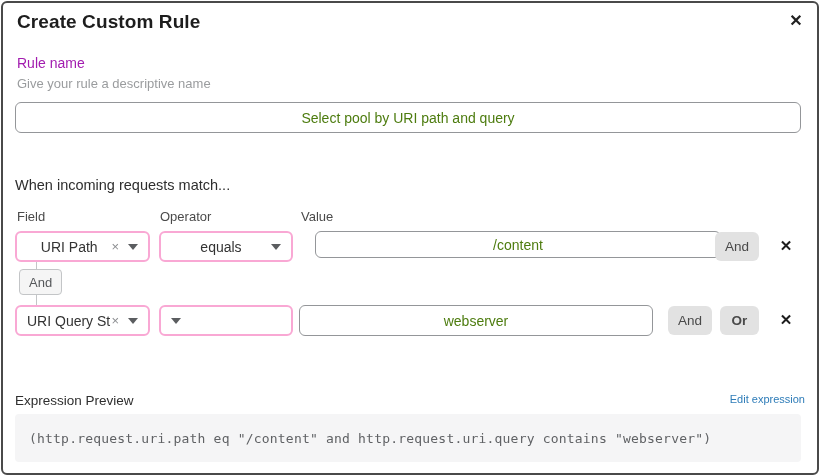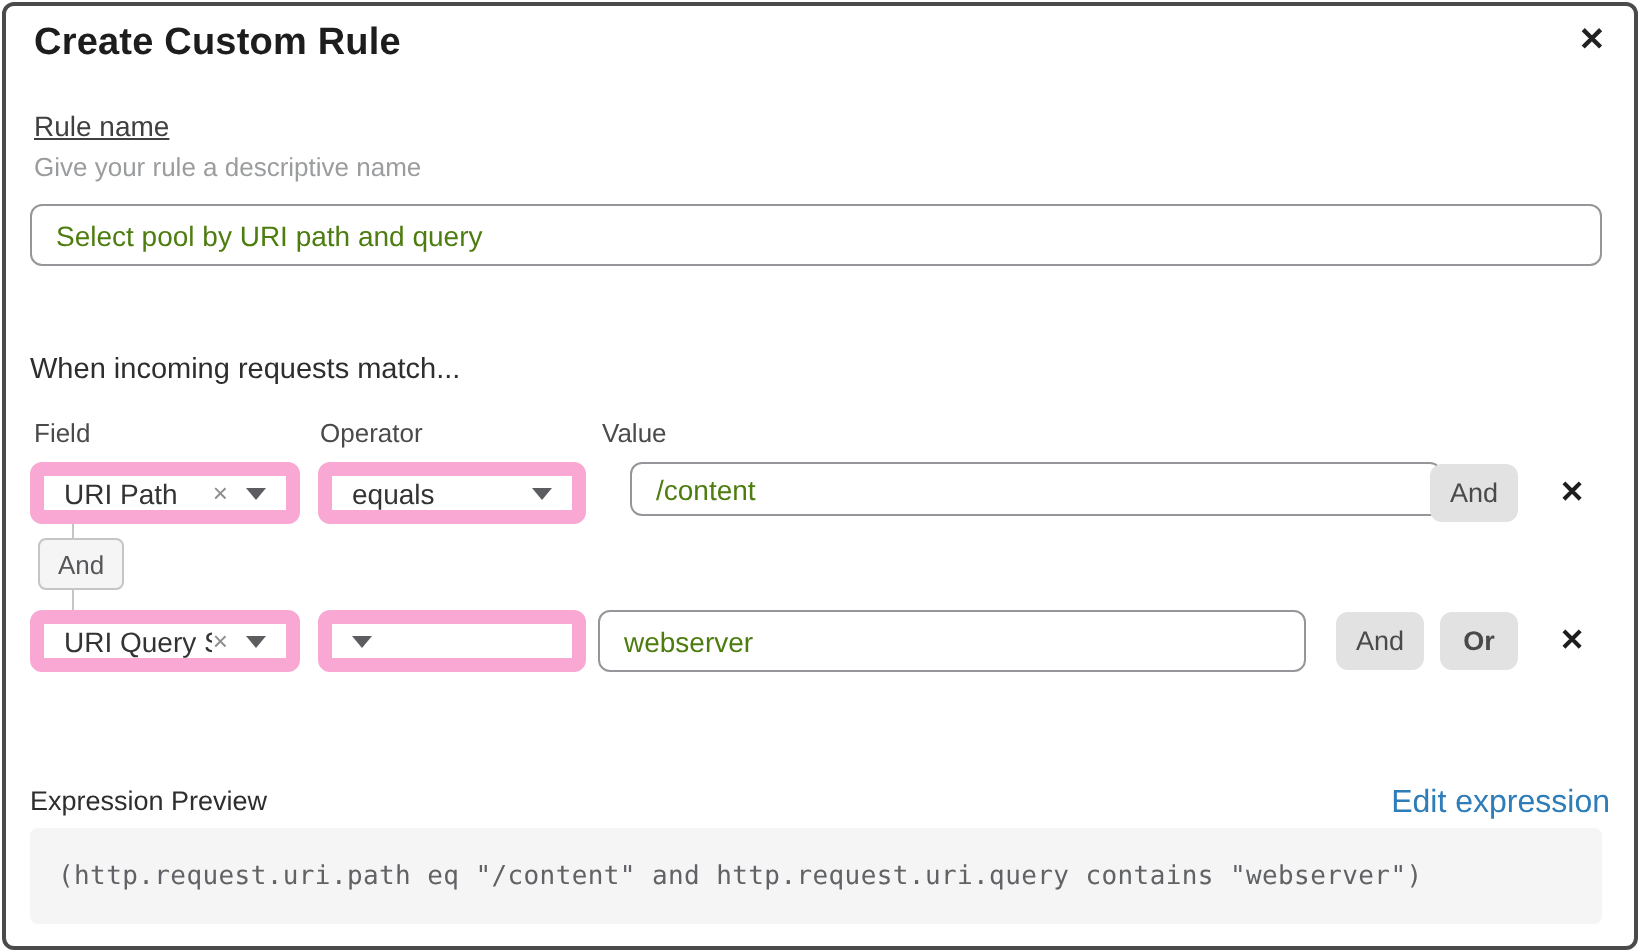--- a/index.html
+++ b/index.html
@@ -1,15 +1,15 @@
 <!DOCTYPE html>
 <html><head>
 <meta charset="utf-8">
 <style>
-  * { margin: 0; padding: 0; box-sizing: border-box; }
+  * { margin: 0; padding: 0; box-sizing: border-box; text-align: center; }
   html, body { background: #fff; }
   body {
     font-family: "Liberation Sans", "DejaVu Sans", sans-serif;
     width: 820px; height: 476px;
     color: #2e2e2e;
   }
   .dialog {
     position: relative;
     width: 818px; height: 474px;
     margin: 1px;
@@ -26,42 +26,42 @@
     letter-spacing: 0.1px;
   }
   .close-btn {
     right: 10px; top: 6px;
     width: 22px; height: 22px;
     display: flex; align-items: center; justify-content: center;
     font-size: 16px; font-weight: 700; color: #222;
     cursor: pointer; background: none; border: none;
   }
 
-  .field-label { font-size: 14px; color: #404040; text-decoration: underline; }
+  .field-label { font-size: 14px; color: #a21caf; }
   .helper-text { font-size: 13px; color: #9a9c9e; }
 
   .text-input {
     border: 1px solid #949699;
     border-radius: 6px;
     background: #fff;
     font-family: "Liberation Sans", "DejaVu Sans", sans-serif;
     font-size: 14px; color: #4d7c0f;
     padding: 0 12px;
     outline: none;
   }
   #rule-name-input { left: 12px; top: 99px; width: 786px; height: 31px; }
 
   .section-heading {
     left: 12px; top: 174px;
     font-size: 14.5px; font-weight: 400; color: #2e2e2e;
   }
   .col-label { top: 206px; font-size: 13px; color: #4a4a4a; }
 
   .select-box {
-    border: 7px solid #f9a8d4;
+    border: 2px solid #f9a8d4;
     border-radius: 6px;
     background: #fff;
     height: 31px;
     display: flex; align-items: center;
     font-size: 14px; color: #333;
     padding: 0 10px;
     cursor: pointer;
   }
   .select-box .sel-text { flex: 1; white-space: nowrap; overflow: hidden; }
   .clear-x {
@@ -102,21 +102,21 @@
     border: 1px solid #c3c5c7;
     border-radius: 4px;
     font-size: 13px; color: #55575a;
     display: flex; align-items: center;
     z-index: 2;
   }
 
   .expr-label { left: 12px; top: 390px; font-size: 13.5px; color: #2e2e2e; }
   .expr-edit-link {
     right: 12px; top: 390px;
-    font-size: 16px;
+    font-size: 11px;
     cursor: pointer; text-decoration: none;
   }
   .expr-block {
     left: 12px; top: 411px;
     width: 786px; height: 48px;
     background: #f5f5f6;
     border-radius: 4px;
     display: flex; align-items: center;
     padding: 0 14px;
     overflow: hidden;

